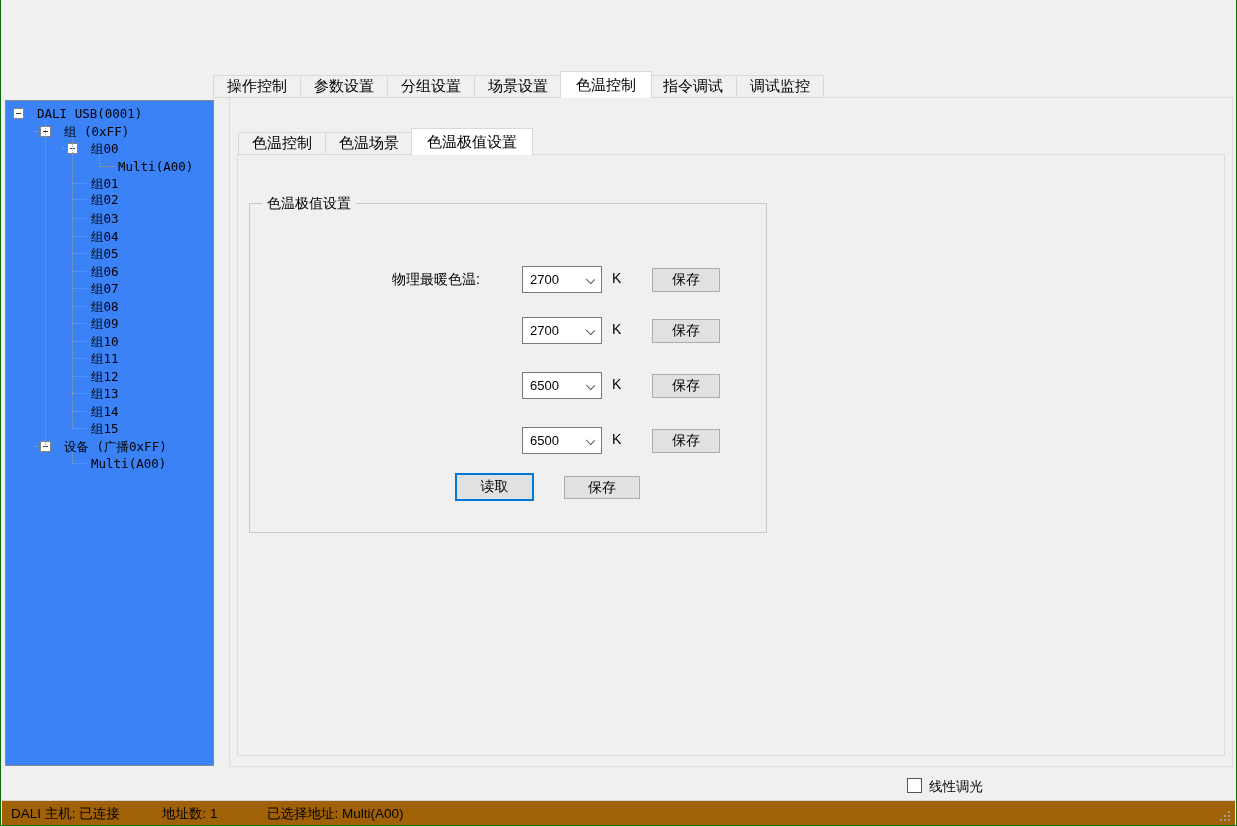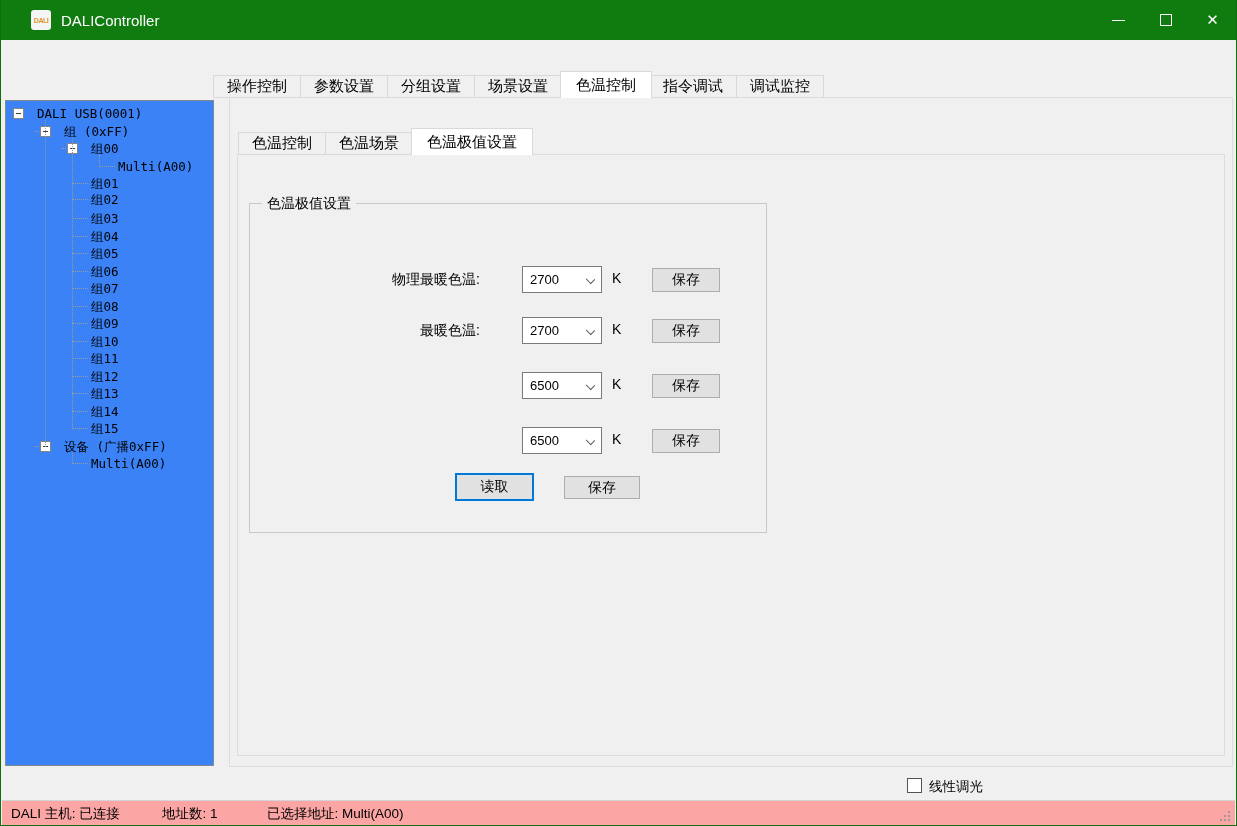--- a/index.html
+++ b/index.html
@@ -55,45 +55,30 @@
 
   .read-btn { position:absolute; left:205px; top:269px; width:79px; height:28px; background:#e1e1e1; border:2px solid #0078d7; font-size:14px; display:flex; align-items:center; justify-content:center; color:#000; }
   .save-btn { position:absolute; left:314px; top:272px; width:76px; height:23px; background:#e1e1e1; border:1px solid #adadad; font-size:14px; display:flex; align-items:center; justify-content:center; color:#000; }
 
   
   .footer-strip { position:absolute; left:1px; right:1px; top:768px; height:32px; background:#f0f0f0; }
   .checkbox { position:absolute; left:905px; top:10px; width:15px; height:15px; background:#fff; border:1px solid #555; }
   .checkbox-label { position:absolute; left:927px; top:10px; font-size:13.5px; color:#000; }
 
   
-  .statusbar { position:absolute; left:1px; right:1px; top:800px; height:25px; background:#fca5a5; border-top:1px solid #d4d4d4; font-size:13.5px; color:#000; }
+  .statusbar { position:absolute; left:1px; right:1px; top:800px; height:25px; background:#a16207; border-top:1px solid #d4d4d4; font-size:13.5px; color:#000; }
   .status-item { position:absolute; top:4px; }
   .resize-grip { position:absolute; right:5px; bottom:4px; width:2px; height:2px; background:#9b9b9b;
     box-shadow: 0 0 #9b9b9b, -4px 0 #9b9b9b, -8px 0 #9b9b9b, 0 -4px #9b9b9b, -4px -4px #9b9b9b, 0 -8px #9b9b9b; transform:translate(0,0); }
 </style>
 </head>
 <body>
 
 <div class="window">
 
-  <div class="titlebar">
-    <div class="app-icon">DALI</div>
-    <div class="title-text">DALIController</div>
-    <div class="win-controls">
-      <div class="win-btn">
-          <span class="mn"></span>
-        </div>
-      <div class="win-btn">
-          <span class="sq"></span>
-        </div>
-      <div class="win-btn">
-          <span>✕</span>
-        </div>
-    </div>
-  </div>
 
 
   <div class="main-tabs">
       <div class="tab">操作控制</div>
       <div class="tab">参数设置</div>
       <div class="tab">分组设置</div>
       <div class="tab">场景设置</div>
       <div class="tab selected">色温控制</div>
       <div class="tab">指令调试</div>
       <div class="tab">调试监控</div>
@@ -205,21 +190,20 @@
   <div class="group-box">
     <div class="group-title">色温极值设置</div>
     <div id="form-rows">
         <div class="form-row" style="top: 31px;">
           <div class="form-label">物理最暖色温:</div>
           <div class="combo">2700<div class="chev"></div></div>
           <div class="unit">K</div>
           <div class="row-save-btn">保存</div>
         </div>
         <div class="form-row" style="top: 82px;">
-          <div class="form-label">最暖色温:</div>
           <div class="combo">2700<div class="chev"></div></div>
           <div class="unit">K</div>
           <div class="row-save-btn">保存</div>
         </div>
         <div class="form-row" style="top: 137px;">
           <div class="combo">6500<div class="chev"></div></div>
           <div class="unit">K</div>
           <div class="row-save-btn">保存</div>
         </div>
         <div class="form-row" style="top: 192px;">

